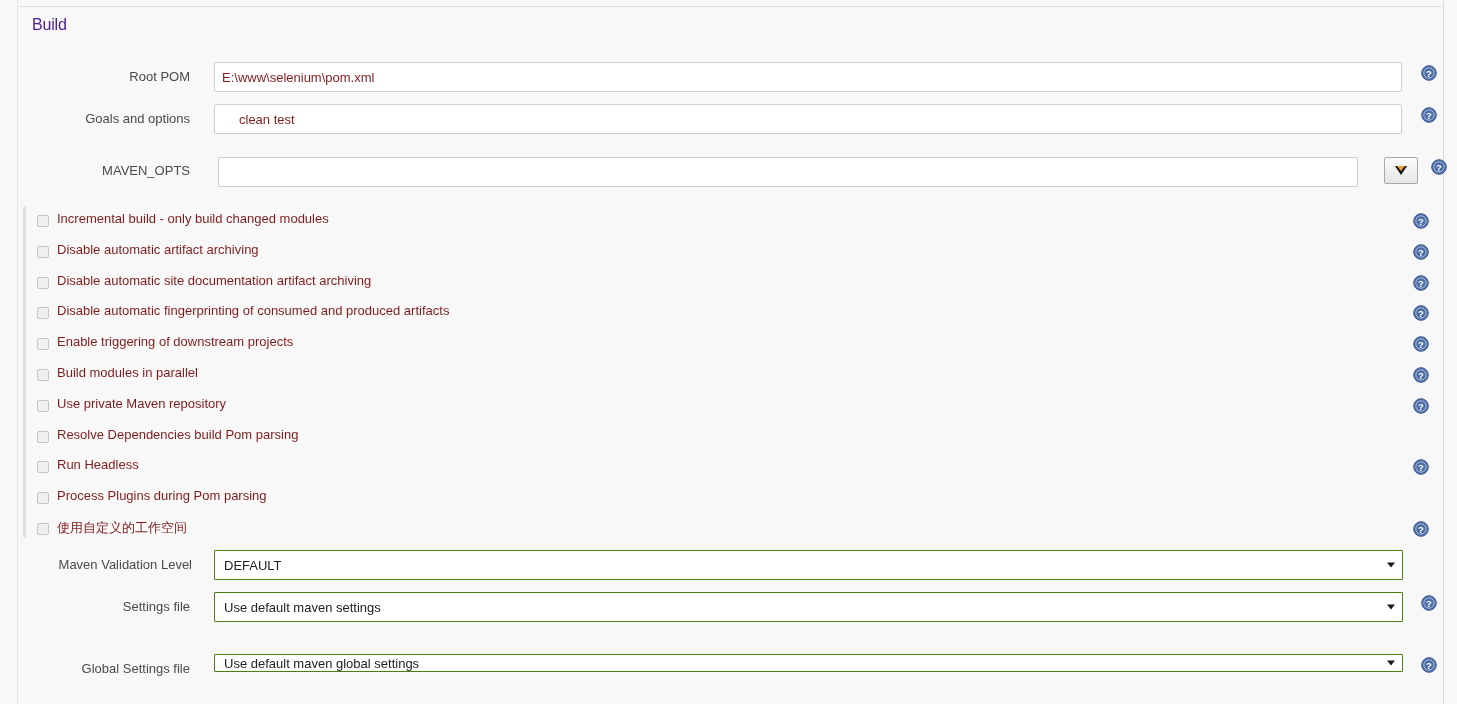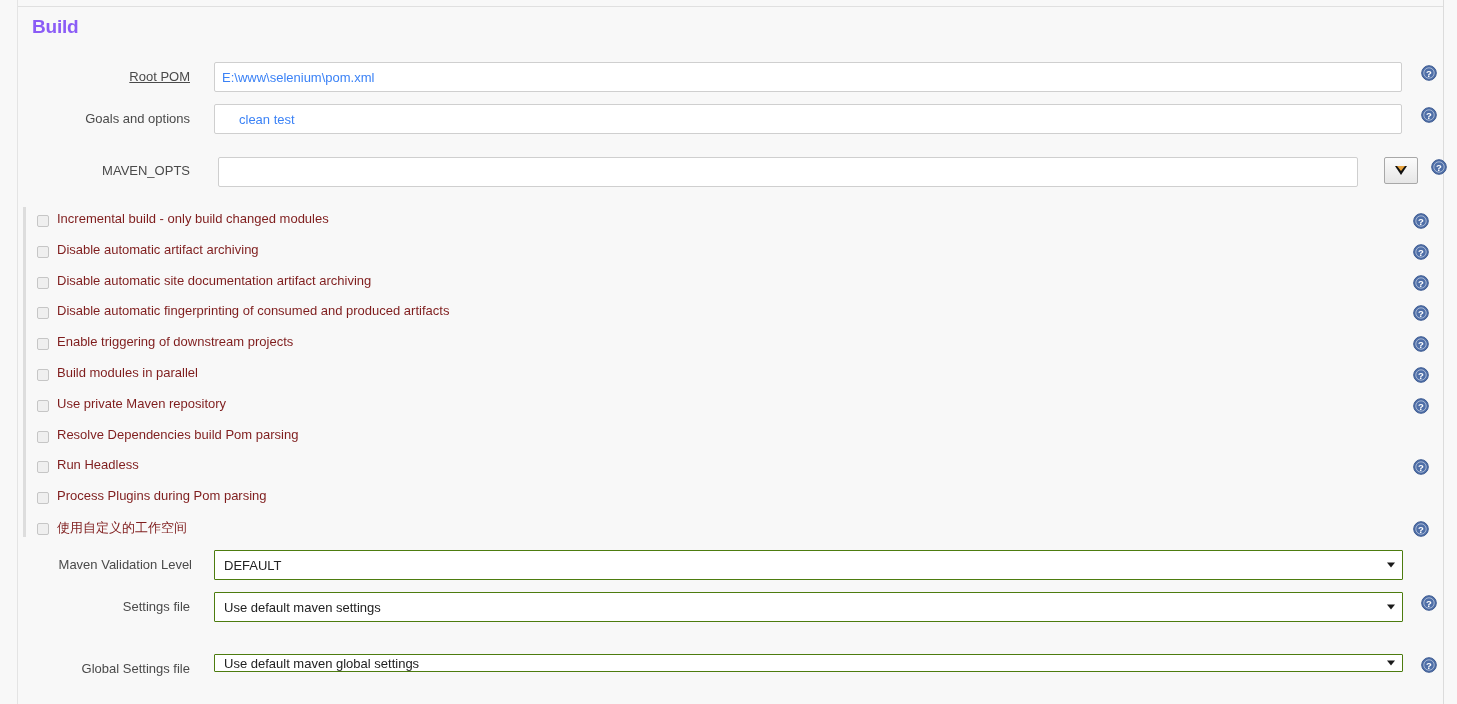--- a/index.html
+++ b/index.html
@@ -49,23 +49,23 @@
     top: 6px;
     width: 1425px;
     height: 1px;
     background: #e0e0e0;
   }
 
   .section-title {
     position: absolute;
     left: 32px;
     top: 16px;
-    font-size: 19px;
-    font-weight: bold;
-    color: #8b5cf6;
+    font-size: 16px;
+    font-weight: normal;
+    color: #4c1d95;
     letter-spacing: -0.2px;
   }
 
   
   .row {
     position: absolute;
     left: 18px;
     width: 1425px;
     box-sizing: border-box;
   }
@@ -77,21 +77,21 @@
     white-space: nowrap;
   }
   .text-input {
     position: absolute;
     box-sizing: border-box;
     background: #ffffff;
     border: 1px solid #cfcfcf;
     border-radius: 2px;
     font-family: "Liberation Sans", sans-serif;
     font-size: 13px;
-    color: #3b82f6;
+    color: #7f1d1d;
     padding: 0 7px;
     outline: none;
   }
   .select-box {
     position: absolute;
     box-sizing: border-box;
     background: #ffffff;
     border: 1px solid #4d7c0f;
     border-radius: 1px;
     font-family: "Liberation Sans", sans-serif;
@@ -190,21 +190,21 @@
 
 <div class="page">
 
   <div class="top-rule"></div>
   <div class="left-rule"></div>
   <div class="right-rule"></div>
 
   <div class="section-title">Build</div>
 
   <div class="row" style="top:60px;height:36px;">
-    <div class="row-label" style="left:40px; top:9px; width:132px;text-decoration:underline;">Root POM</div>
+    <div class="row-label" style="left:40px; top:9px; width:132px;">Root POM</div>
     <input class="text-input" style="left: 196px; top: 2px; width: 1188px; height: 30px;" value="E:\www\selenium\pom.xml">
     <div class="help" style="left:1403px; top:5px;">
       <svg width="16" height="16" viewBox="0 0 16 16">
         <circle cx="8" cy="8" r="7.3" fill="#4f6fa8" stroke="#3c5a91" stroke-width="1"></circle>
         <circle cx="8" cy="8" r="5.2" fill="none" stroke="#ffffff" stroke-width="0.9" opacity="0.55"></circle>
         <text x="8" y="11.6" font-family="Liberation Sans, sans-serif" font-size="9.5" font-weight="bold" fill="#ffffff" text-anchor="middle">?</text>
       </svg>
     </div>
   </div>
 

